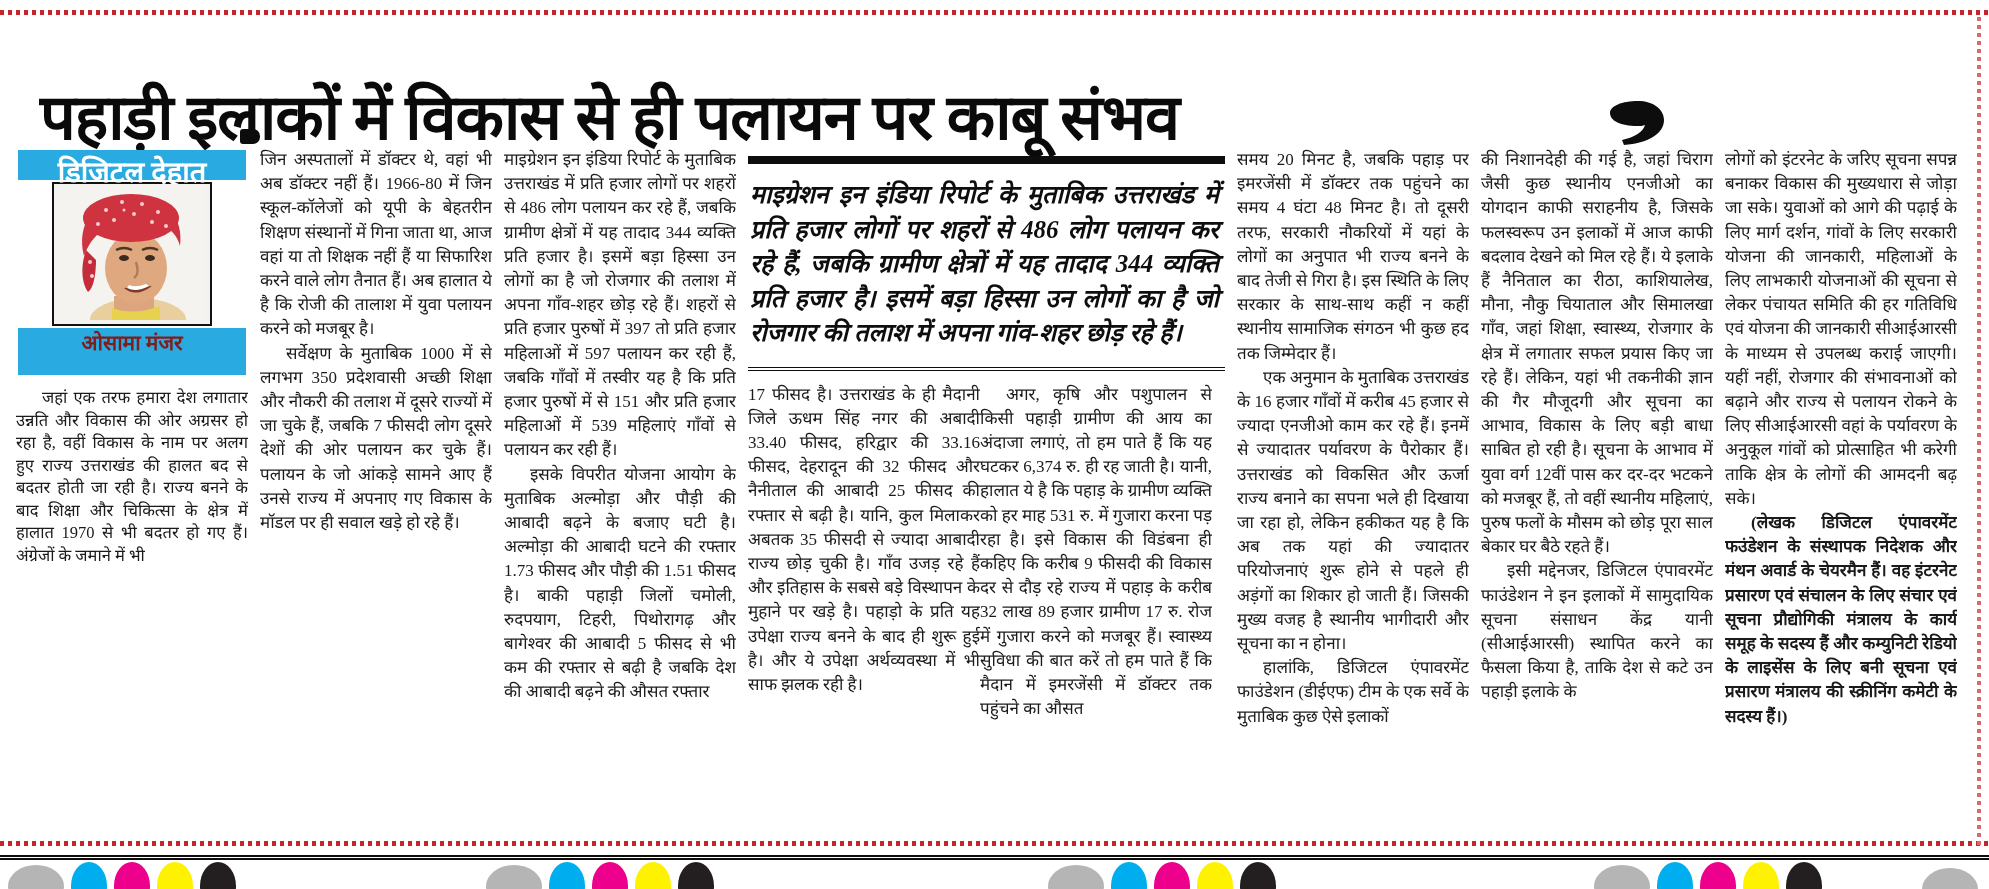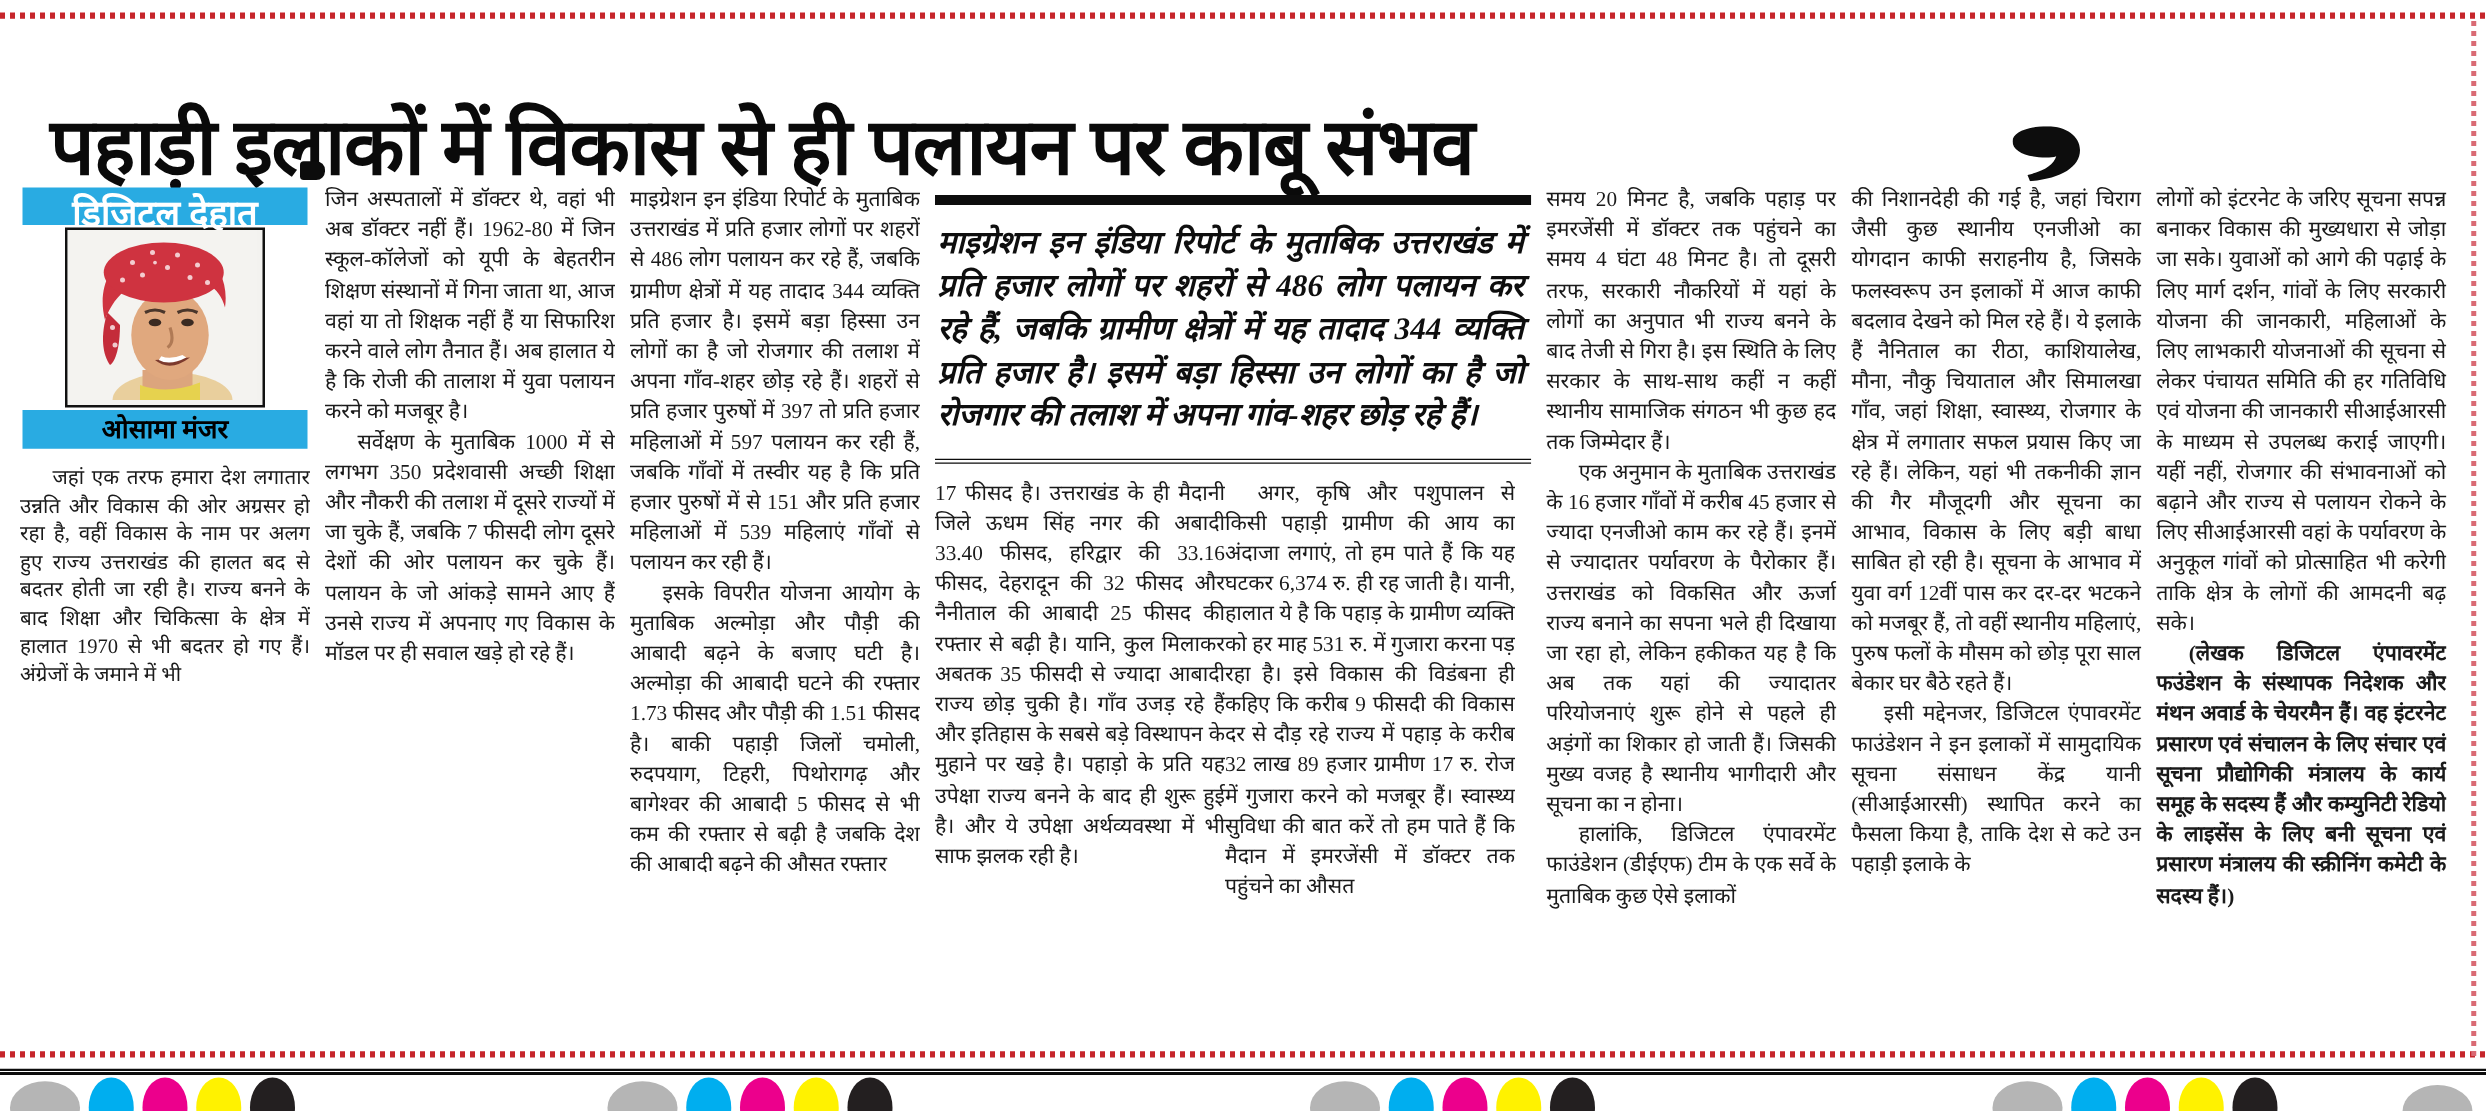--- a/index.html
+++ b/index.html
@@ -34,22 +34,22 @@
   
   .widget-title{
     background:#29abe2;color:#ffffff;font-weight:700;text-align:center;
     font-size:29px;line-height:44px;height:30px;margin:2px 2px 0 2px;
   }
   .photo-box{
     width:156px;height:140px;margin:2px auto 0 auto;border:2px solid #111;
     background:#f3f2ef;overflow:hidden;
   }
   .widget-author{
-    background:#29abe2;color:#000000;font-weight:700;text-align:center;
-    font-size:21px;line-height:31px;height:31px;margin:2px 2px 0 2px;
+    background:#29abe2;color:#7f1d1d;font-weight:700;text-align:center;
+    font-size:21px;line-height:31px;height:47px;margin:2px 2px 0 2px;
   }
   .col-first{font-size:16.5px;line-height:22.5px;}
   .col-first .text-start{margin-top:12px;}
 
   
   .pullquote{
     margin-top:8px;border-top:8px solid #0d0d0d;border-bottom:4px double #0d0d0d;
     padding:14px 6px 16px 2px;
     font-size:25px;line-height:34.5px;font-weight:700;font-style:italic;color:#0e0e0e;
     text-align:justify;
@@ -134,21 +134,21 @@
           <path d="M58 124 Q80 132 106 122 L106 136 L58 136 Z" fill="#e6d24e"></path>
         </svg>
       </div>
       <div class="widget-author">ओसामा मंजर</div>
       <div class="text-start">
         <p class="indent">जहां एक तरफ हमारा देश लगातार उन्नति और विकास की ओर अग्रसर हो रहा है, वहीं विकास के नाम पर अलग हुए राज्य उत्तराखंड की हालत बद से बदतर होती जा रही है। राज्य बनने के बाद शिक्षा और चिकित्सा के क्षेत्र में हालात 1970 से भी बदतर हो गए हैं। अंग्रेजों के जमाने में भी</p>
       </div>
     </div>
 
     <div class="col">
-      <p>जिन अस्पतालों में डॉक्टर थे, वहां भी अब डॉक्टर नहीं हैं। 1962-80 में जिन स्कूल-कॉलेजों को यूपी के बेहतरीन शिक्षण संस्थानों में गिना जाता था, आज वहां या तो शिक्षक नहीं हैं या सिफारिश करने वाले लोग तैनात हैं। अब हालात ये है कि रोजी की तालाश में युवा पलायन करने को मजबूर है।</p>
+      <p>जिन अस्पतालों में डॉक्टर थे, वहां भी अब डॉक्टर नहीं हैं। 1966-80 में जिन स्कूल-कॉलेजों को यूपी के बेहतरीन शिक्षण संस्थानों में गिना जाता था, आज वहां या तो शिक्षक नहीं हैं या सिफारिश करने वाले लोग तैनात हैं। अब हालात ये है कि रोजी की तालाश में युवा पलायन करने को मजबूर है।</p>
       <p class="indent">सर्वेक्षण के मुताबिक 1000 में से लगभग 350 प्रदेशवासी अच्छी शिक्षा और नौकरी की तलाश में दूसरे राज्यों में जा चुके हैं, जबकि 7 फीसदी लोग दूसरे देशों की ओर पलायन कर चुके हैं। पलायन के जो आंकड़े सामने आए हैं उनसे राज्य में अपनाए गए विकास के मॉडल पर ही सवाल खड़े हो रहे हैं।</p>
     </div>
 
     <div class="col">
       <p>माइग्रेशन इन इंडिया रिपोर्ट के मुताबिक उत्तराखंड में प्रति हजार लोगों पर शहरों से 486 लोग पलायन कर रहे हैं, जबकि ग्रामीण क्षेत्रों में यह तादाद 344 व्यक्ति प्रति हजार है। इसमें बड़ा हिस्सा उन लोगों का है जो रोजगार की तलाश में अपना गाँव-शहर छोड़ रहे हैं। शहरों से प्रति हजार पुरुषों में 397 तो प्रति हजार महिलाओं में 597 पलायन कर रही हैं, जबकि गाँवों में तस्वीर यह है कि प्रति हजार पुरुषों में से 151 और प्रति हजार महिलाओं में 539 महिलाएं गाँवों से पलायन कर रही हैं।</p>
       <p class="indent">इसके विपरीत योजना आयोग के मुताबिक अल्मोड़ा और पौड़ी की आबादी बढ़ने के बजाए घटी है। अल्मोड़ा की आबादी घटने की रफ्तार 1.73 फीसद और पौड़ी की 1.51 फीसद है। बाकी पहाड़ी जिलों चमोली, रुदपयाग, टिहरी, पिथोरागढ़ और बागेश्वर की आबादी 5 फीसद से भी कम की रफ्तार से बढ़ी है जबकि देश की आबादी बढ़ने की औसत रफ्तार</p>
     </div>
 
     <div class="mid">
       <div class="pullquote">माइग्रेशन इन इंडिया रिपोर्ट के मुताबिक उत्तराखंड में प्रति हजार लोगों पर शहरों से 486 लोग पलायन कर रहे हैं, जबकि ग्रामीण क्षेत्रों में यह तादाद 344 व्यक्ति प्रति हजार है। इसमें बड़ा हिस्सा उन लोगों का है जो रोजगार की तलाश में अपना गांव-शहर छोड़ रहे हैं।</div>

